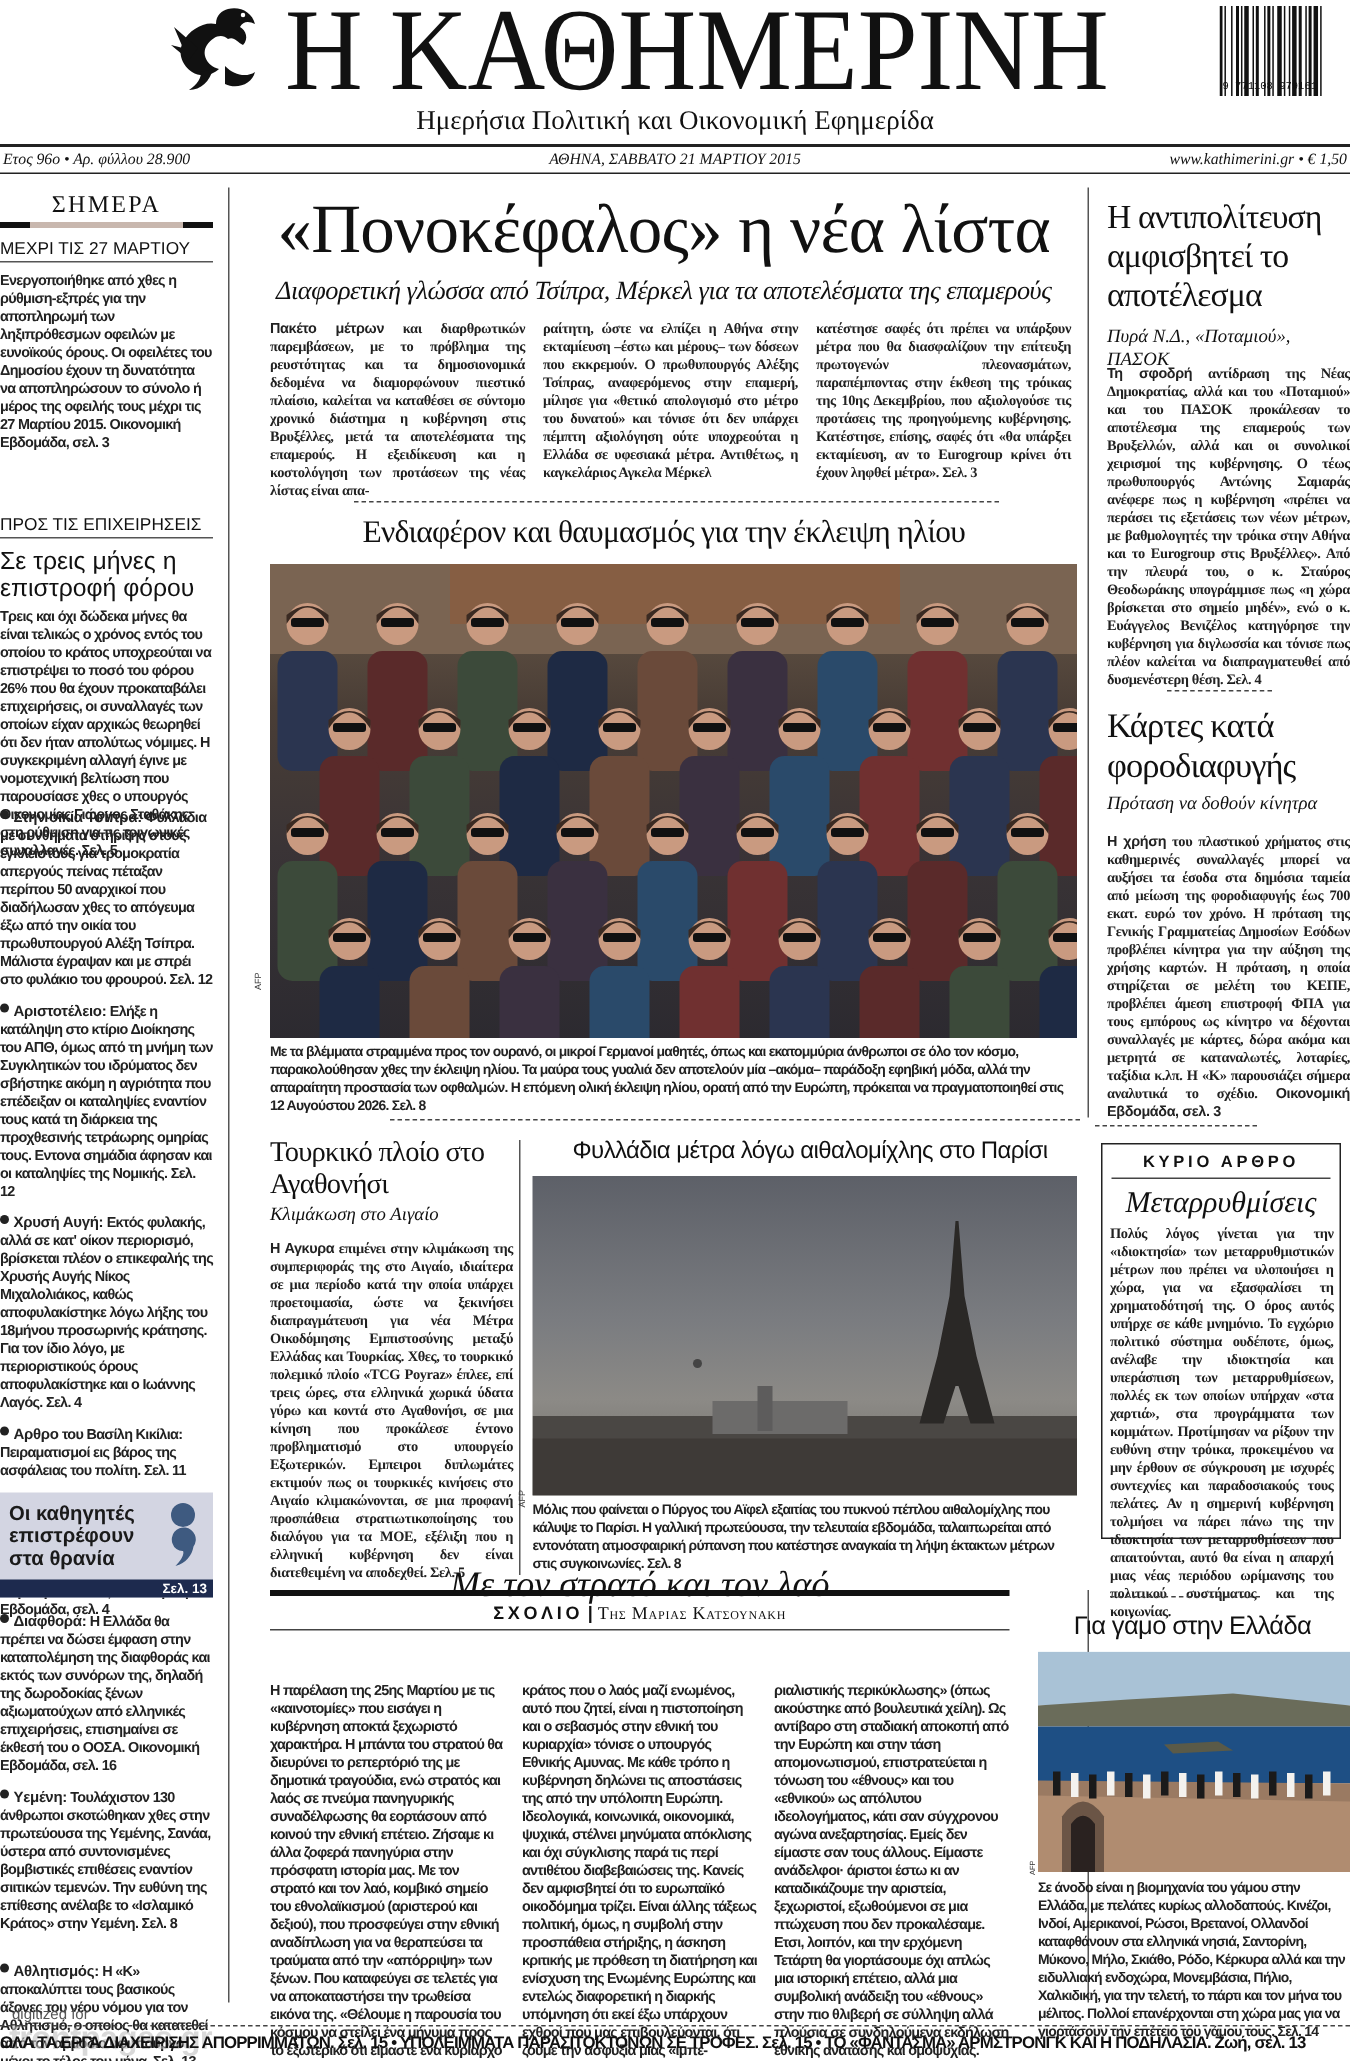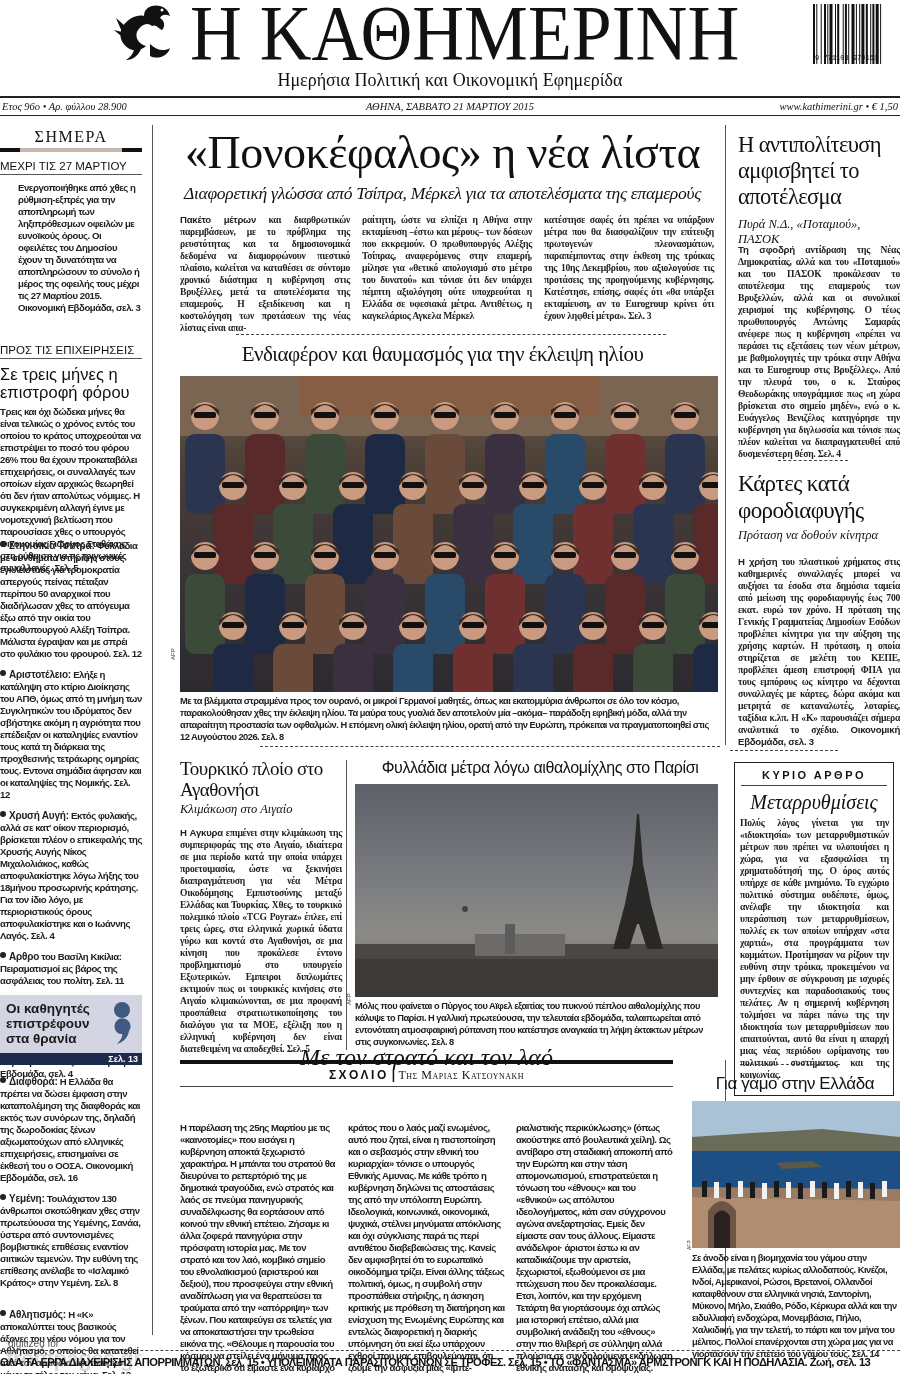--- a/index.html
+++ b/index.html
@@ -90,21 +90,21 @@
   <div style="position:relative;height:26px;">
     <div style="position:absolute;left:0;top:20px;width:20px;height:4px;background:#111;"></div>
     <div style="position:absolute;left:20px;top:20px;width:102px;height:4px;background:#c8b7ae;"></div>
     <div style="position:absolute;left:122px;top:20px;width:20px;height:4px;background:#111;"></div>
     <div class="serif" style="position:absolute;left:0;width:142px;top:0;text-align:center;font-size:16px;letter-spacing:1.5px;">ΣΗΜΕΡΑ</div>
   </div>
 </div>
 
 <div class="abs left" style="top:160px;">
   <div class="kicker">ΜΕΧΡΙ ΤΙΣ 27 ΜΑΡΤΙΟΥ</div>
-  <div class="brief" style="margin-top:7px;margin-left:18px;"><b>Ενεργοποιήθηκε</b><span> από χθες η ρύθμιση-εξπρές για την αποπληρωμή των ληξιπρόθεσμων οφειλών με ευνοϊκούς όρους. Οι οφειλέτες του Δημοσίου έχουν τη δυνατότητα να αποπληρώσουν το σύνολο ή μέρος της οφειλής τους μέχρι τις 27 Μαρτίου 2015. </span><b>Οικονομική Εβδομάδα, σελ. 3</b></div>
+  <div class="brief" style="margin-top:7px;"><b>Ενεργοποιήθηκε</b><span> από χθες η ρύθμιση-εξπρές για την αποπληρωμή των ληξιπρόθεσμων οφειλών με ευνοϊκούς όρους. Οι οφειλέτες του Δημοσίου έχουν τη δυνατότητα να αποπληρώσουν το σύνολο ή μέρος της οφειλής τους μέχρι τις 27 Μαρτίου 2015. </span><b>Οικονομική Εβδομάδα, σελ. 3</b></div>
 </div>
 
 <div class="abs left" style="top:344px;">
   <div class="kicker">ΠΡΟΣ ΤΙΣ ΕΠΙΧΕΙΡΗΣΕΙΣ</div>
   <div class="lhead" style="margin-top:6px;">Σε τρεις μήνες η επιστροφή φόρου</div>
   <div class="brief" style="margin-top:5px;"><b>Τρεις</b><span> και όχι δώδεκα μήνες θα είναι τελικώς ο χρόνος εντός του οποίου το κράτος υποχρεούται να επιστρέψει το ποσό του φόρου 26% που θα έχουν προκαταβάλει επιχειρήσεις, οι συναλλαγές των οποίων είχαν αρχικώς θεωρηθεί ότι δεν ήταν απολύτως νόμιμες. Η συγκεκριμένη αλλαγή έγινε με νομοτεχνική βελτίωση που παρουσίασε χθες ο υπουργός Οικονομίας Γιώργος Σταθάκης στη ρύθμιση για τις τριγωνικές συναλλαγές. Σελ. 5</span></div>
 </div>
 
 <div class="abs left" id="briefs1" style="top:540px;">
     <div class="brief" style="margin-bottom: 9px;"><span class="bullet"></span><span class="lead">Στην οικία Τσίπρα:</span><span> Φυλλάδια με συνθήματα στήριξης στους έγκλειστους για τρομοκρατία απεργούς πείνας πέταξαν περίπου 50 αναρχικοί που διαδήλωσαν χθες το απόγευμα έξω από την οικία του πρωθυπουργού Αλέξη Τσίπρα. Μάλιστα έγραψαν και με σπρέι στο φυλάκιο του φρουρού. Σελ. 12</span></div>
@@ -318,21 +318,21 @@
     <rect x="120" y="150" width="90" height="22" fill="#6c6b6a"></rect>
     <rect x="150" y="140" width="10" height="30" fill="#5d5c5c"></rect>
     <path d="M282 30 L284 30 L288 80 L296 120 L308 165 L292 165 L284 140 L282 140 L274 165 L258 165 L270 120 L278 80 Z" fill="#2a2826"></path>
     <rect x="0" y="175" width="363" height="38" fill="#3e3a37"></rect>
     <circle cx="110" cy="125" r="3" fill="#444"></circle>
   </svg>
 </div>
 <div class="abs sans" style="left:346px;top:1005px;font-size:6px;color:#333;transform:rotate(-90deg);transform-origin:left top;">AFP</div>
 <div class="abs cap" style="left:355px;top:1000px;width:363px;"><b>Μόλις</b><span> που φαίνεται ο Πύργος του Αϊφελ εξαιτίας του πυκνού πέπλου αιθαλομίχλης που κάλυψε το Παρίσι. Η γαλλική πρωτεύουσα, την τελευταία εβδομάδα, ταλαιπωρείται από εντονότατη ατμοσφαιρική ρύπανση που κατέστησε αναγκαία τη λήψη έκτακτων μέτρων στις συγκοινωνίες. Σελ. 8</span></div>
 
-<div class="abs" style="left:734px;top:762px;width:160px;height:334px;border:1px solid #222;">
+<div class="abs" style="left:734px;top:762px;width:160px;height:264px;border:1px solid #222;">
   <div class="sans" style="position:absolute;left:0;top:6px;width:158px;text-align:center;font-size:11px;font-weight:bold;letter-spacing:2.5px;border-bottom:1px solid #444;padding-bottom:4px;margin:0 6px;width:146px;">ΚΥΡΙΟ ΑΡΘΡΟ</div>
   <div class="serif ital" style="position:absolute;left:0;top:28px;width:158px;text-align:center;font-size:20px;">Μεταρρυθμίσεις</div>
   <div class="txt" style="position:absolute;left:5px;top:54px;width:149px;">Πολύς λόγος γίνεται για την «ιδιοκτησία» των μεταρρυθμιστικών μέτρων που πρέπει να υλοποιήσει η χώρα, για να εξασφαλίσει τη χρηματοδότησή της. Ο όρος αυτός υπήρχε σε κάθε μνημόνιο. Το εγχώριο πολιτικό σύστημα ουδέποτε, όμως, ανέλαβε την ιδιοκτησία και υπεράσπιση των μεταρρυθμίσεων, πολλές εκ των οποίων υπήρχαν «στα χαρτιά», στα προγράμματα των κομμάτων. Προτίμησαν να ρίξουν την ευθύνη στην τρόικα, προκειμένου να μην έρθουν σε σύγκρουση με ισχυρές συντεχνίες και παραδοσιακούς τους πελάτες. Αν η σημερινή κυβέρνηση τολμήσει να πάρει πάνω της την ιδιοκτησία των μεταρρυθμίσεων που απαιτούνται, αυτό θα είναι η απαρχή μιας νέας περιόδου ωρίμανσης του πολιτικού συστήματος και της κοινωνίας.</div>
 </div>
 
 <div class="abs" style="left:180px;top:1060px;width:493px;height:4px;background:#111;"></div>
 <div class="abs" style="left:180px;top:1068px;width:493px;text-align:center;font-size:12px;border-bottom:1px solid #444;padding-bottom:3px;">
   <b class="sans" style="letter-spacing:2.5px;">ΣΧΟΛΙΟ</b>
   <span class="sans" style="font-weight:bold;"> | </span>
   <span class="serif" style="font-variant:small-caps;letter-spacing:0.5px;">Της Μαριας Κατσουνακη</span>

